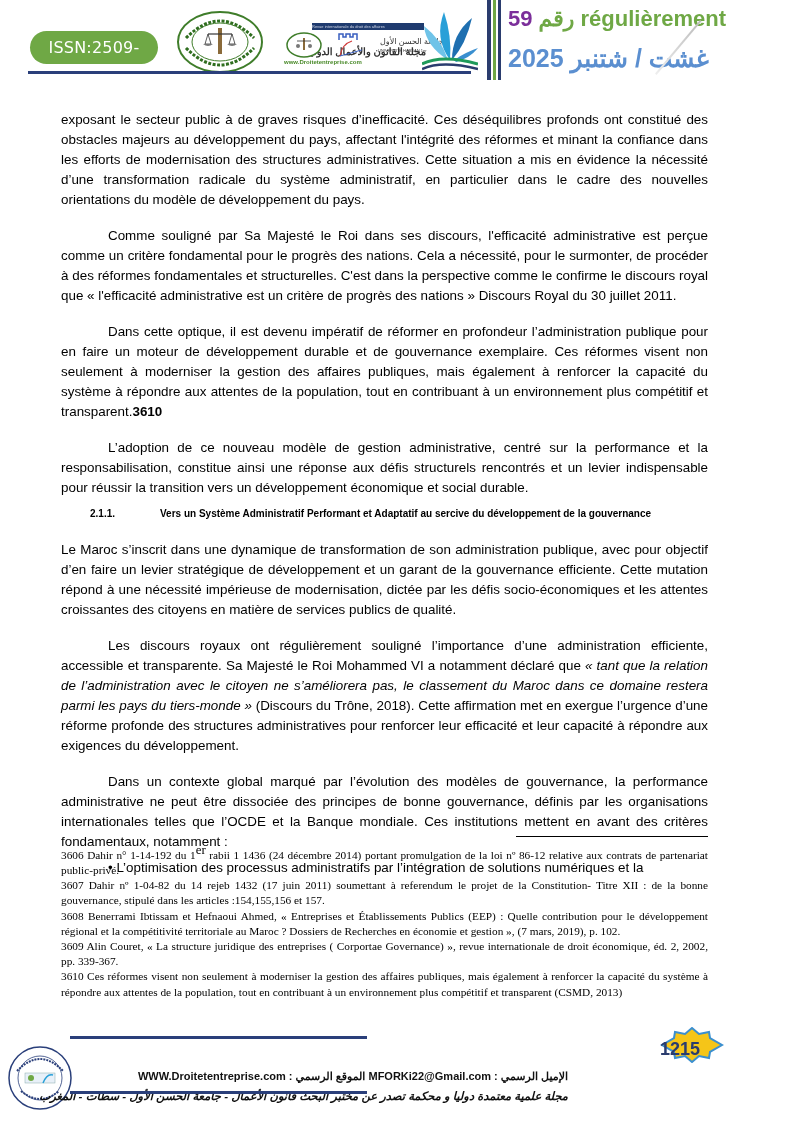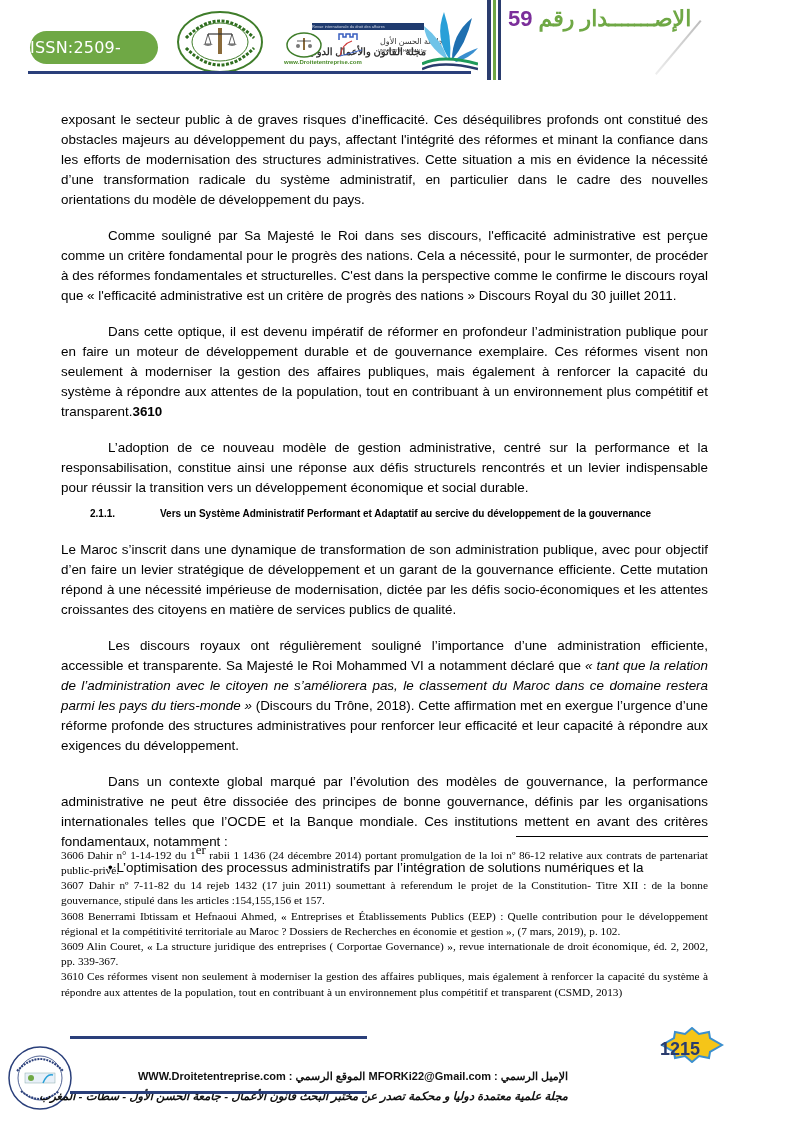--- a/index.html
+++ b/index.html
@@ -1,20 +1,20 @@
 <!DOCTYPE html>
 <html><head>
 <meta charset="utf-8">
 <style>
   html, body { margin:0; padding:0; background:#ffffff; }
   body { width:793px; height:1122px; position:relative; overflow:hidden; font-family:"Liberation Sans", sans-serif; color:#000; }
 
   
   .header { position:absolute; left:0; top:0; width:793px; height:80px; }
-  .issn { position:absolute; left:30px; top:31px; width:128px; height:33px; border-radius:17px; background:#6fa845; color:#fff; font-family:"DejaVu Sans", sans-serif; font-size:16px; line-height:33px; letter-spacing:0.2px; }
+  .issn { position:absolute; left:30px; top:31px; width:128px; height:33px; border-radius:17px; background:#6fa845; color:#fff; font-family:"DejaVu Sans", sans-serif; font-size:16px; line-height:33px; text-align:center; letter-spacing:0.2px; }
   .lab-logo { position:absolute; left:176px; top:10px; width:88px; height:64px; }
   .journal-logo { position:absolute; left:282px; top:4px; width:196px; height:64px; }
   .journal-logo .ar-title { position:absolute; left:4px; top:2px; width:140px; font-size:10px; font-weight:bold; color:#333; direction:rtl; text-align:right; white-space:nowrap;margin-top:40px; }
   .journal-logo .fr-band { position:absolute; left:30px; top:19px; width:112px; height:7px; background:#1f3b6f; color:#cfd6e6; font-size:4px; line-height:7px; overflow:hidden; white-space:nowrap; }
   .journal-logo .site { position:absolute; left:2px; top:55px; font-size:6px; font-weight:bold; color:#4a8a2a; white-space:nowrap; }
   .header-rule { position:absolute; left:28px; top:71px; width:443px; height:3px; background:#2a3f7a; }
   .vbar1 { position:absolute; left:487px; top:0; width:4px; height:80px; background:#2a3c6e; }
   .vbar2 { position:absolute; left:493px; top:0; width:3px; height:80px; background:#6fa845; }
   .vbar3 { position:absolute; left:498px; top:0; width:3px; height:80px; background:#2a3c6e; }
   .issue-line { position:absolute; left:508px; top:6px; width:250px; font-size:22px; font-weight:bold; direction:rtl; text-align:left; white-space:nowrap; color:#6fa845; }
@@ -93,44 +93,45 @@
       <path d="M0 61 Q20 52 56 61" fill="none" stroke="#2a3c6e" stroke-width="2.5"></path>
     </svg>
   </div>
 
   <div class="header-rule"></div>
   <div class="vbar1"></div>
   <div class="vbar2"></div>
   <div class="vbar3"></div>
 
   <div class="issue-line">
-    <span>الإصـــــــدار رقم</span>
+    <span>régulièrement رقم</span>
     <span class="num">59</span>
   </div>
+  <div class="date-line">غشت / شتنبر 2025</div>
   <div class="deco-line"></div>
 </div>
 
 <div class="content">
   <p>exposant le secteur public à de graves risques d’inefficacité. Ces déséquilibres profonds ont constitué des obstacles majeurs au développement du pays, affectant l'intégrité des réformes et minant la confiance dans les efforts de modernisation des structures administratives. Cette situation a mis en évidence la nécessité d’une transformation radicale du système administratif, en particulier dans le cadre des nouvelles orientations du modèle de développement du pays.</p>
   <p class="indent">Comme souligné par Sa Majesté le Roi dans ses discours, l'efficacité administrative est perçue comme un critère fondamental pour le progrès des nations. Cela a nécessité, pour le surmonter, de procéder à des réformes fondamentales et structurelles. C'est dans la perspective comme le confirme le discours royal que « l'efficacité administrative est un critère de progrès des nations » Discours Royal du 30 juillet 2011.</p>
   <p class="indent"><span>Dans cette optique, il est devenu impératif de réformer en profondeur l’administration publique pour en faire un moteur de développement durable et de gouvernance exemplaire. Ces réformes visent non seulement à moderniser la gestion des affaires publiques, mais également à renforcer la capacité du système à répondre aux attentes de la population, tout en contribuant à un environnement plus compétitif et transparent.</span><span class="ref">3610</span></p>
   <p class="indent">L’adoption de ce nouveau modèle de gestion administrative, centré sur la performance et la responsabilisation, constitue ainsi une réponse aux défis structurels rencontrés et un levier indispensable pour réussir la transition vers un développement économique et social durable.</p>
 
   <h3><span class="secnum">2.1.1.</span><span>Vers un Système Administratif Performant et Adaptatif au sercive du développement de la gouvernance</span></h3>
 
   <p>Le Maroc s’inscrit dans une dynamique de transformation de son administration publique, avec pour objectif d’en faire un levier stratégique de développement et un garant de la gouvernance efficiente. Cette mutation répond à une nécessité impérieuse de modernisation, dictée par les défis socio-économiques et les attentes croissantes des citoyens en matière de services publics de qualité.</p>
   <p class="indent"><span>Les discours royaux ont régulièrement souligné l’importance d’une administration efficiente, accessible et transparente. Sa Majesté le Roi Mohammed VI a notamment déclaré que </span><span class="quote">« tant que la relation de l’administration avec le citoyen ne s’améliorera pas, le classement du Maroc dans ce domaine restera parmi les pays du tiers-monde »</span><span> (Discours du Trône, 2018). Cette affirmation met en exergue l’urgence d’une réforme profonde des structures administratives pour renforcer leur efficacité et leur capacité à répondre aux exigences du développement.</span></p>
   <p class="indent">Dans un contexte global marqué par l’évolution des modèles de gouvernance, la performance administrative ne peut être dissociée des principes de bonne gouvernance, définis par les organisations internationales telles que l’OCDE et la Banque mondiale. Ces institutions mettent en avant des critères fondamentaux, notamment :</p>
   <p class="bullet">• L’optimisation des processus administratifs par l’intégration de solutions numériques et la</p>
 </div>
 
 <div class="fn-rule"></div>
 <div class="footnotes">
   <p><span>3606</span> <span>Dahir n° 1-14-192 du 1</span><sup>er</sup><span> rabii 1 1436 (24 décembre 2014) portant promulgation de la loi nº 86-12 relative aux contrats de partenariat public-privé.</span></p>
-  <p><span>3607</span> <span>Dahir nº 7-11-82 du 14 rejeb 1432 (17 juin 2011) soumettant à referendum le projet de la Constitution- Titre XII : de la bonne gouvernance, stipulé dans les articles :154,155,156 et 157.</span></p>
+  <p><span>3607</span> <span>Dahir nº 1-04-82 du 14 rejeb 1432 (17 juin 2011) soumettant à referendum le projet de la Constitution- Titre XII : de la bonne gouvernance, stipulé dans les articles :154,155,156 et 157.</span></p>
   <p><span>3608</span> <span>Benerrami Ibtissam et Hefnaoui Ahmed, « Entreprises et Établissements Publics (EEP) : Quelle contribution pour le développement régional et la compétitivité territoriale au Maroc ? Dossiers de Recherches en économie et gestion », (7 mars, 2019), p. 102.</span></p>
   <p><span>3609</span> <span>Alin Couret, « La structure juridique des entreprises ( Corportae Governance) », revue internationale de droit économique, éd. 2, 2002, pp.  339-367.</span></p>
   <p><span>3610</span> <span>Ces réformes visent non seulement à moderniser la gestion des affaires publiques, mais également à renforcer la capacité du système à répondre aux attentes de la population, tout en contribuant à un environnement plus compétitif et transparent (CSMD, 2013)</span></p>
 </div>
 
 <div class="footer-rule-top"></div>
 <svg class="stamp" viewBox="0 0 66 66">
   <circle cx="33" cy="33" r="31" fill="#fff" stroke="#2a3f7a" stroke-width="1.5"></circle>
   <circle cx="33" cy="33" r="22" fill="none" stroke="#2a3f7a" stroke-width="0.8"></circle>
   <rect x="18" y="28" width="30" height="10" fill="#e8f0f8" stroke="#8aa" stroke-width="0.5"></rect>

